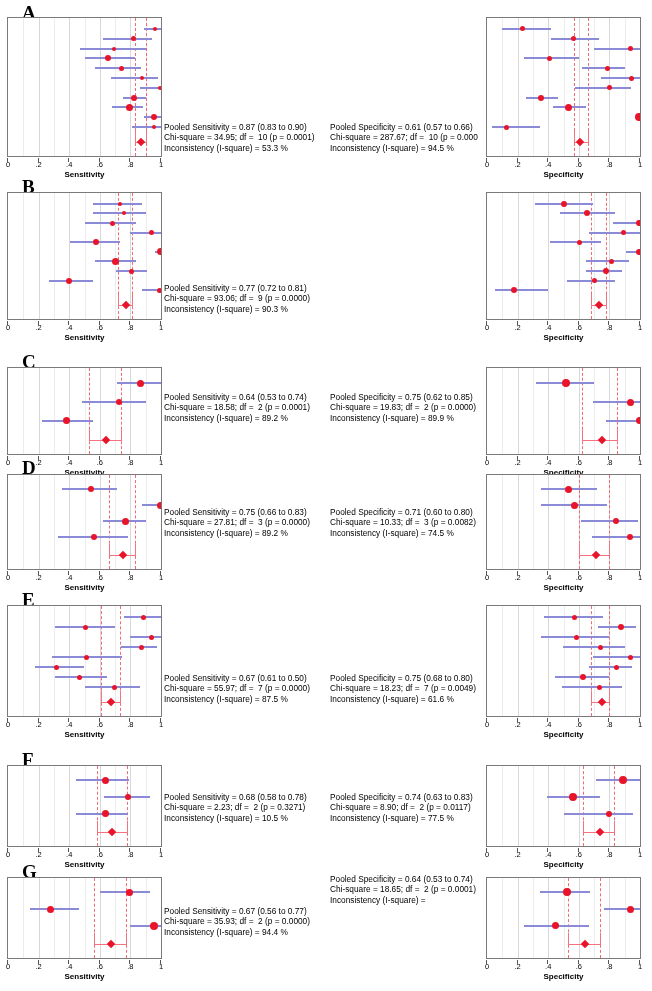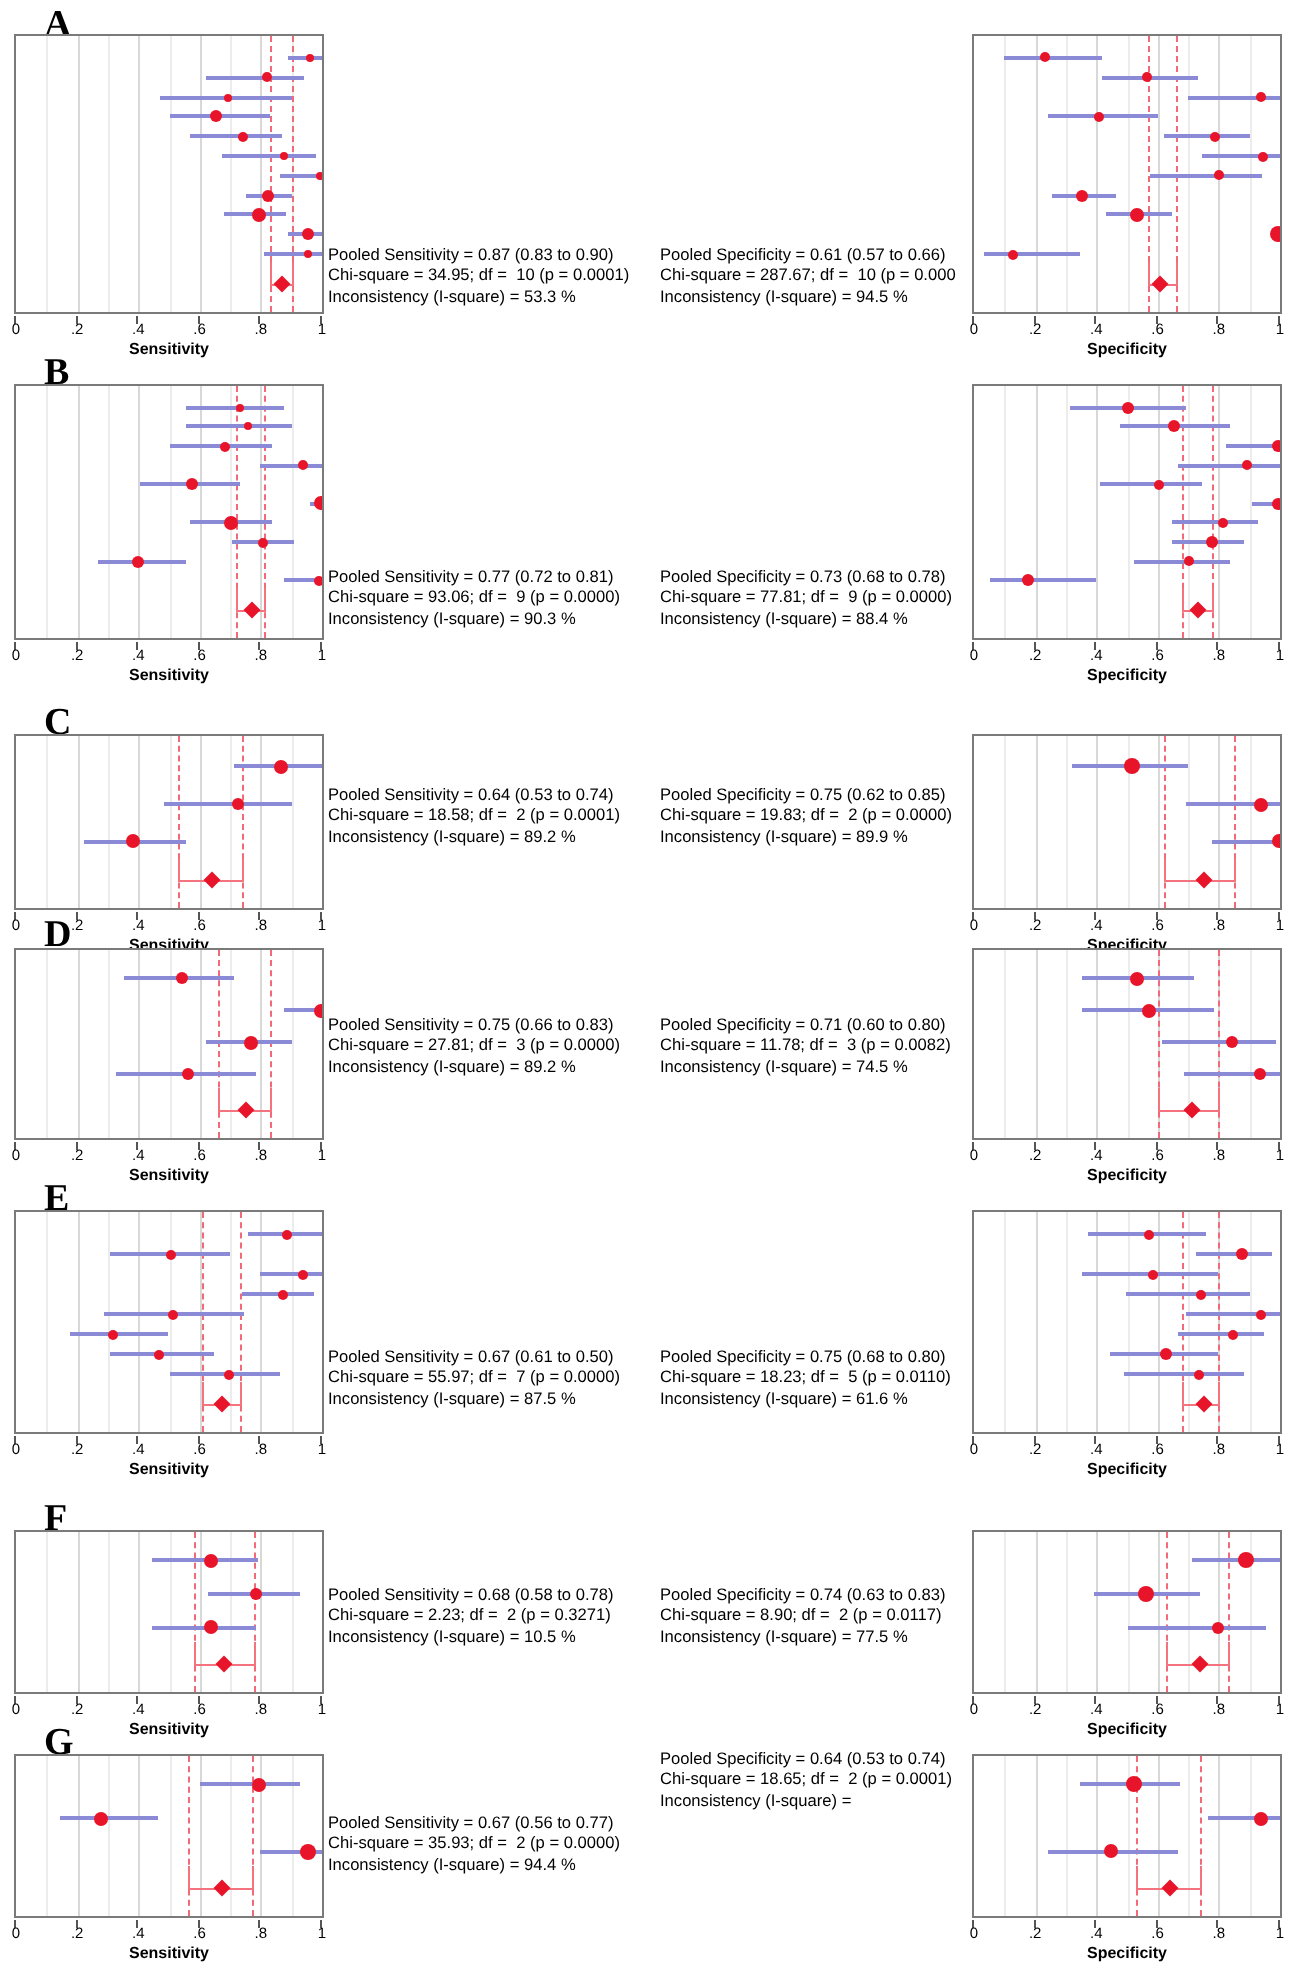--- a/index.html
+++ b/index.html
@@ -302,21 +302,20 @@
       <div class="tick" style="left: 547.2px;"></div>
       <div class="tick-label" style="left: 548.2px;">.4</div>
       <div class="tick" style="left: 577.8px;"></div>
       <div class="tick-label" style="left: 578.8px;">.6</div>
       <div class="tick" style="left: 608.4px;"></div>
       <div class="tick-label" style="left: 609.4px;">.8</div>
       <div class="tick" style="left: 639px;"></div>
       <div class="tick-label" style="left: 640px;">1</div>
       <div class="axis-title" style="left: 563.5px;">Specificity</div>
     </div>
-    <div class="stats" style="left: 330px; top: 283px;"><div>Pooled Specificity = 0.73 (0.68 to 0.78)</div><div>Chi-square = 77.81; df =  9 (p = 0.0000)</div><div>Inconsistency (I-square) = 88.4 %</div></div>
     <div class="row-letter" style="top: 352px;">C</div>
     <div class="plot-box" style="left: 7px; top: 367px; width: 155px; height: 88px;">
       <div class="gridline" style="left: 30.6px;"></div>
       <div class="gridline" style="left: 61.2px;"></div>
       <div class="gridline" style="left: 91.8px;"></div>
       <div class="gridline" style="left: 122.4px;"></div>
       <div class="gridline minor" style="left: 15.3px;"></div>
       <div class="gridline minor" style="left: 45.9px;"></div>
       <div class="gridline minor" style="left: 76.5px;"></div>
       <div class="gridline minor" style="left: 107.1px;"></div>
@@ -464,21 +463,21 @@
       <div class="tick" style="left: 547.2px;"></div>
       <div class="tick-label" style="left: 548.2px;">.4</div>
       <div class="tick" style="left: 577.8px;"></div>
       <div class="tick-label" style="left: 578.8px;">.6</div>
       <div class="tick" style="left: 608.4px;"></div>
       <div class="tick-label" style="left: 609.4px;">.8</div>
       <div class="tick" style="left: 639px;"></div>
       <div class="tick-label" style="left: 640px;">1</div>
       <div class="axis-title" style="left: 563.5px;">Specificity</div>
     </div>
-    <div class="stats" style="left: 330px; top: 507px;"><div>Pooled Specificity = 0.71 (0.60 to 0.80)</div><div>Chi-square = 11.78; df =  3 (p = 0.0082)</div><div>Inconsistency (I-square) = 74.5 %</div></div>
+    <div class="stats" style="left: 330px; top: 507px;"><div>Pooled Specificity = 0.71 (0.60 to 0.80)</div><div>Chi-square = 10.33; df =  3 (p = 0.0082)</div><div>Inconsistency (I-square) = 74.5 %</div></div>
     <div class="row-letter" style="top: 590px;">E</div>
     <div class="plot-box" style="left: 7px; top: 605px; width: 155px; height: 112px;">
       <div class="gridline" style="left: 30.6px;"></div>
       <div class="gridline" style="left: 61.2px;"></div>
       <div class="gridline" style="left: 91.8px;"></div>
       <div class="gridline" style="left: 122.4px;"></div>
       <div class="gridline minor" style="left: 15.3px;"></div>
       <div class="gridline minor" style="left: 45.9px;"></div>
       <div class="gridline minor" style="left: 76.5px;"></div>
       <div class="gridline minor" style="left: 107.1px;"></div>
@@ -563,21 +562,21 @@
       <div class="tick" style="left: 547.2px;"></div>
       <div class="tick-label" style="left: 548.2px;">.4</div>
       <div class="tick" style="left: 577.8px;"></div>
       <div class="tick-label" style="left: 578.8px;">.6</div>
       <div class="tick" style="left: 608.4px;"></div>
       <div class="tick-label" style="left: 609.4px;">.8</div>
       <div class="tick" style="left: 639px;"></div>
       <div class="tick-label" style="left: 640px;">1</div>
       <div class="axis-title" style="left: 563.5px;">Specificity</div>
     </div>
-    <div class="stats" style="left: 330px; top: 673px;"><div>Pooled Specificity = 0.75 (0.68 to 0.80)</div><div>Chi-square = 18.23; df =  5 (p = 0.0110)</div><div>Inconsistency (I-square) = 61.6 %</div></div>
+    <div class="stats" style="left: 330px; top: 673px;"><div>Pooled Specificity = 0.75 (0.68 to 0.80)</div><div>Chi-square = 18.23; df =  7 (p = 0.0049)</div><div>Inconsistency (I-square) = 61.6 %</div></div>
     <div class="row-letter" style="top: 750px;">F</div>
     <div class="plot-box" style="left: 7px; top: 765px; width: 155px; height: 82px;">
       <div class="gridline" style="left: 30.6px;"></div>
       <div class="gridline" style="left: 61.2px;"></div>
       <div class="gridline" style="left: 91.8px;"></div>
       <div class="gridline" style="left: 122.4px;"></div>
       <div class="gridline minor" style="left: 15.3px;"></div>
       <div class="gridline minor" style="left: 45.9px;"></div>
       <div class="gridline minor" style="left: 76.5px;"></div>
       <div class="gridline minor" style="left: 107.1px;"></div>

